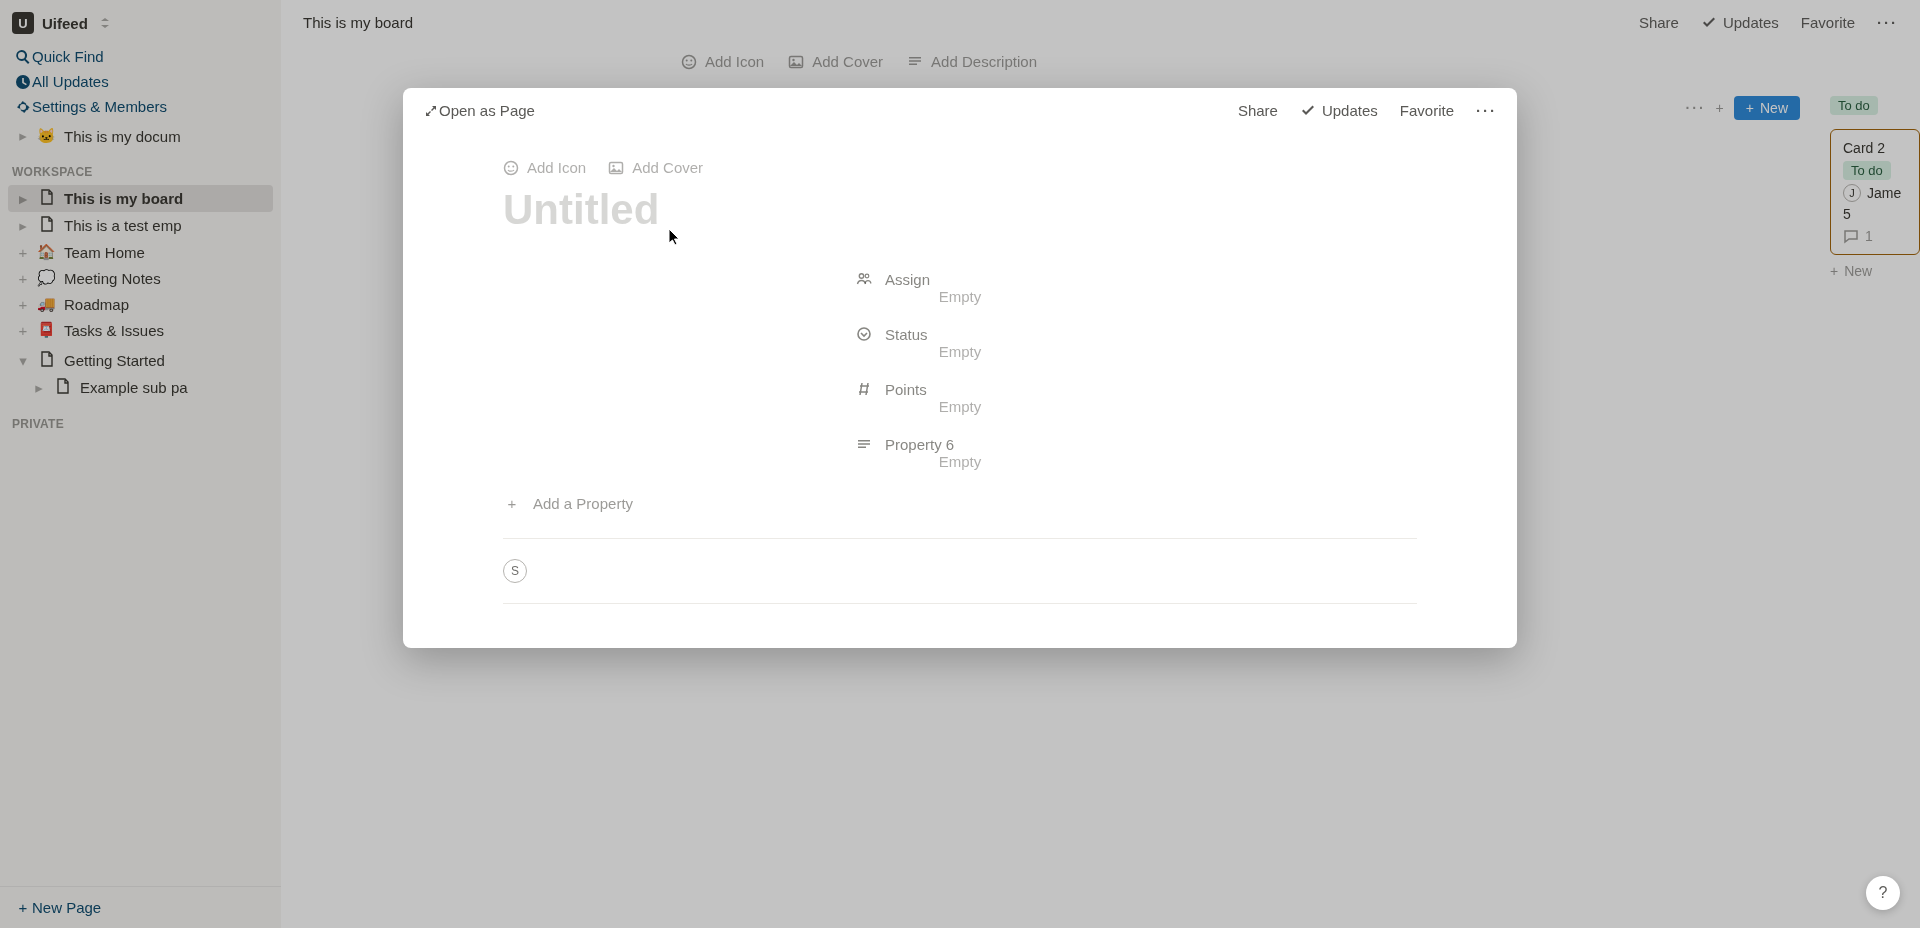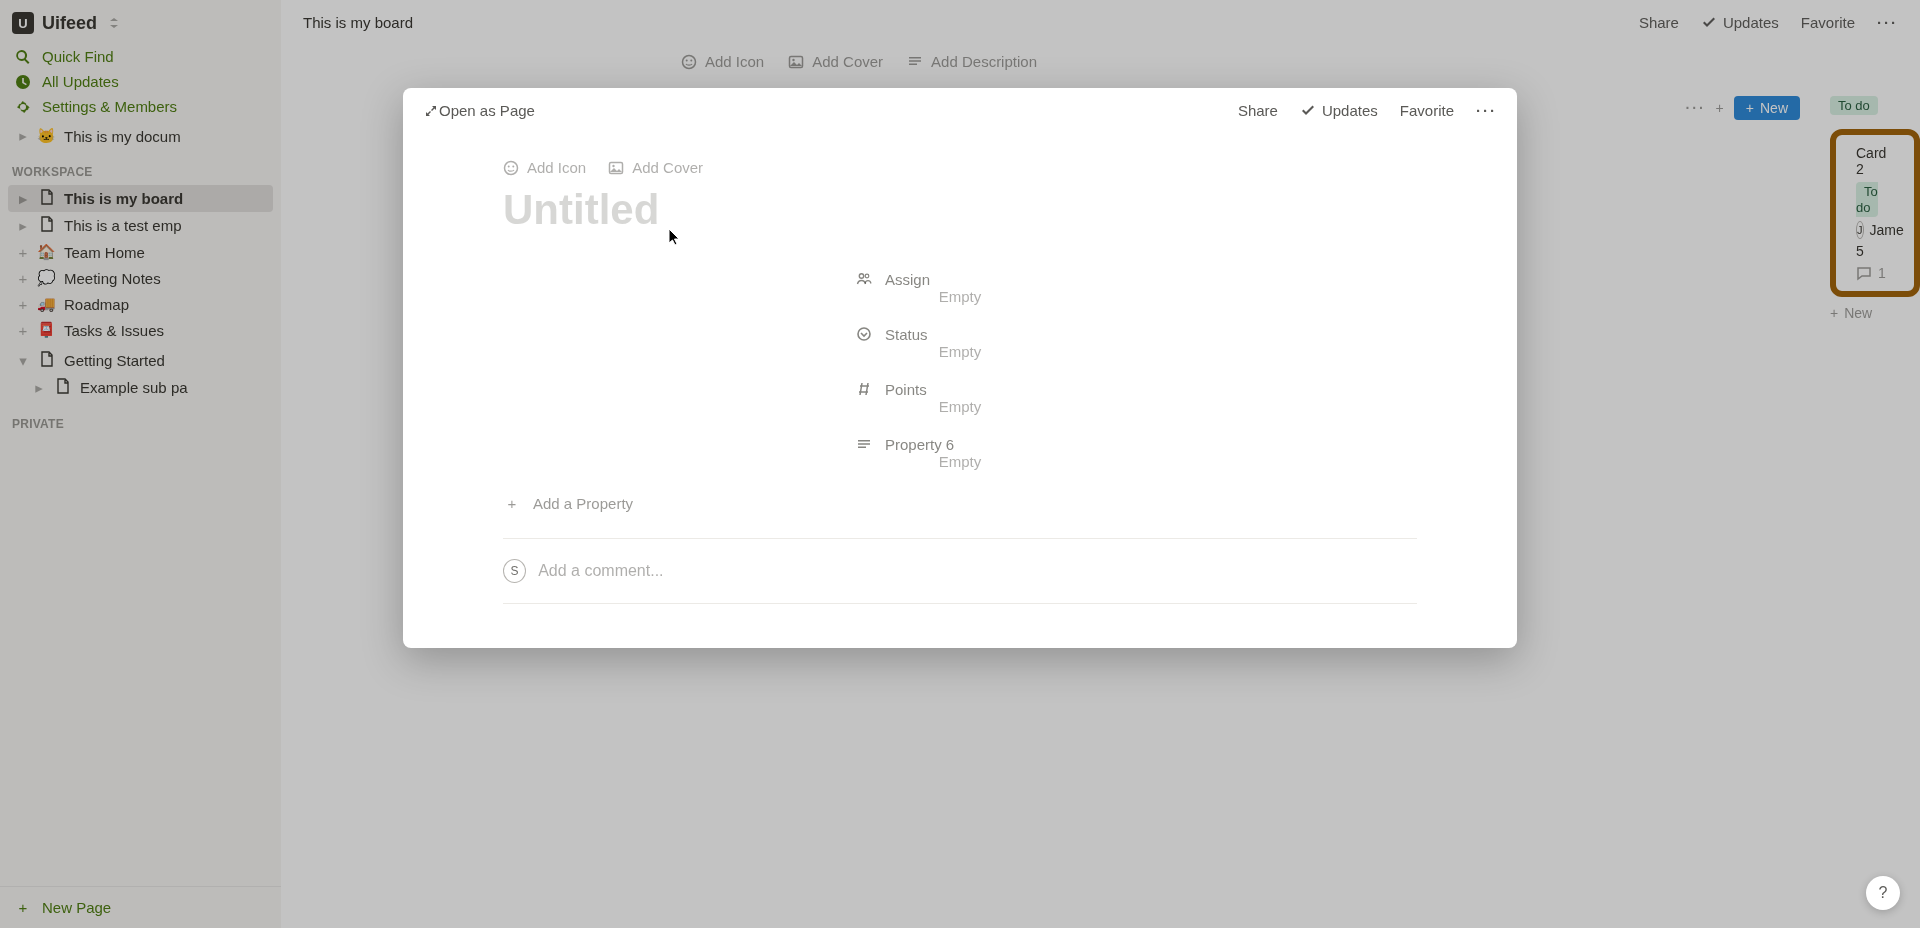--- a/index.html
+++ b/index.html
@@ -5,42 +5,42 @@
   * { box-sizing: border-box; margin: 0; padding: 0; }
   html, body { height: 100%; font-family: -apple-system, BlinkMacSystemFont, "Segoe UI", Helvetica, Arial, sans-serif; font-size: 16px; color: #37352f; }
   body { background: #fff; overflow: hidden; position: relative; }
 
   .app { display: flex; height: 100vh; }
 
   
   .sidebar { width: 281px; background: #f7f6f3; display: flex; flex-direction: column; font-size: 15px; color: #37352f; flex-shrink: 0; }
   .sidebar .ws-switcher { display: flex; align-items: center; gap: 8px; padding: 12px 12px 8px 12px; cursor: pointer; }
   .ws-icon { width: 22px; height: 22px; background: #37352f; color: #fff; display: inline-flex; align-items: center; justify-content: center; border-radius: 4px; font-size: 13px; font-weight: 600; }
-  .ws-name { font-weight: 600; font-size: 18px; }
+  .ws-name { font-weight: 600; font-size: 15px; }
   .nav-block { padding: 2px 8px; }
-  .nav-item { display: flex; align-items: center; gap: 10px; padding: 4px 6px; border-radius: 4px; cursor: pointer; color: #4d7c0f; }
+  .nav-item { display: flex; align-items: center; gap: 0; padding: 4px 6px; border-radius: 4px; cursor: pointer; color: #0c4a6e; }
   .nav-item.active { background: rgba(55,53,47,0.12); font-weight: 600; color:#37352f; }
   .nav-item .ic { width: 18px; display: inline-flex; justify-content: center; }
   .section-label { padding: 14px 12px 4px 12px; font-size: 12px; font-weight: 600; color: rgba(55,53,47,0.5); letter-spacing: .02em; }
   .tree-item { display: flex; align-items: center; gap: 6px; padding: 4px 8px; border-radius: 4px; cursor: pointer; color: #37352f; }
   .tree-item .indent { width: 14px; display: inline-flex; justify-content: center; color: rgba(55,53,47,0.4); }
   .tree-item .emoji { width: 22px; text-align: center; }
   .tree-item.sub { padding-left: 24px; }
   .sidebar-footer { margin-top: auto; border-top: 1px solid rgba(55,53,47,0.08); padding: 8px; }
 
   
   .main { flex: 1; display: flex; flex-direction: column; min-width: 0; }
   .topbar { display: flex; align-items: center; padding: 14px 22px; font-size: 15px; color: #37352f; }
   .topbar .crumb { font-weight: 400; }
   .topbar .right { margin-left: auto; display: flex; align-items: center; gap: 22px; color: #5e5d5a; }
   .page-toolbar { display: flex; gap: 24px; padding: 8px 0 8px 400px; color: rgba(55,53,47,0.5); font-size: 15px; }
   .board { flex:1; display:flex; gap:20px; padding: 0 0 0 400px; overflow: hidden; align-items: flex-start; }
   .col-hdr { display:flex; align-items:center; gap:10px; font-size:14px; color:#37352f; padding: 18px 0 6px; }
   .status-pill { background:#d9f0e3; color:#265c3d; padding:2px 8px; border-radius:4px; font-size:13px; }
-  .card { background:#fff; border:6px solid #a16207; border-radius:12px; padding:10px 20px; margin-top:8px; width: 260px; font-size:14px; }
+  .card { background:#fff; border:1px solid #a16207; border-radius:6px; padding:10px 12px; margin-top:8px; width: 260px; font-size:14px; }
   .new-card { display:flex; align-items:center; gap:6px; color: rgba(55,53,47,0.5); padding:8px 0; font-size:14px; cursor:pointer; }
 
   
   .overlay { position: absolute; inset: 0; background: rgba(15,15,15,0.25); display: flex; align-items: flex-start; justify-content: center; padding-top: 88px; }
 
   
   .modal { width: 1114px; max-width: calc(100% - 40px); background: #fff; border-radius: 8px; box-shadow: 0 12px 40px rgba(0,0,0,0.25); overflow: hidden; }
   .modal-top { display: flex; align-items: center; padding: 14px 20px 6px 20px; font-size: 15px; color: #5a5956; }
   .modal-top .open { display:flex; align-items:center; cursor:pointer; }
   .modal-top .right { margin-left: auto; display: flex; align-items: center; gap: 22px; }
@@ -365,21 +365,20 @@
 
       <div class="add-prop">
         <span class="ic18">+</span>
         <span>Add a Property</span>
       </div>
 
       <div class="hr"></div>
 
       <div class="comment-row">
         <span class="avatar">S</span>
-        <input placeholder="Add a comment..." style="">
       </div>
 
       <div class="hr" style="margin-top:0;"></div>
     </div>
   </div>
 </div>
 
 <svg class="cursor" style="left:668px; top:228px;" viewBox="0 0 14 18">
     <path d="M1 1l0 14 3.5-3 2.5 5 2-1-2.5-5H11z" fill="#000" stroke="#fff" stroke-width="1"></path>
   </svg>

